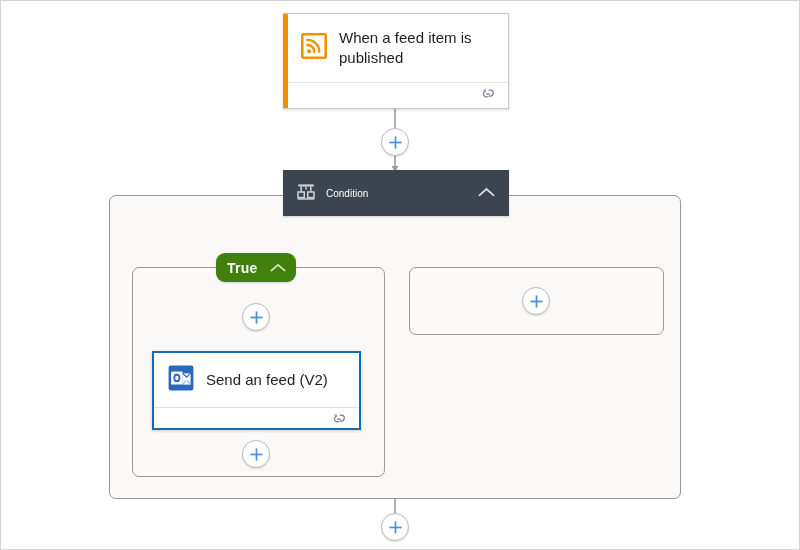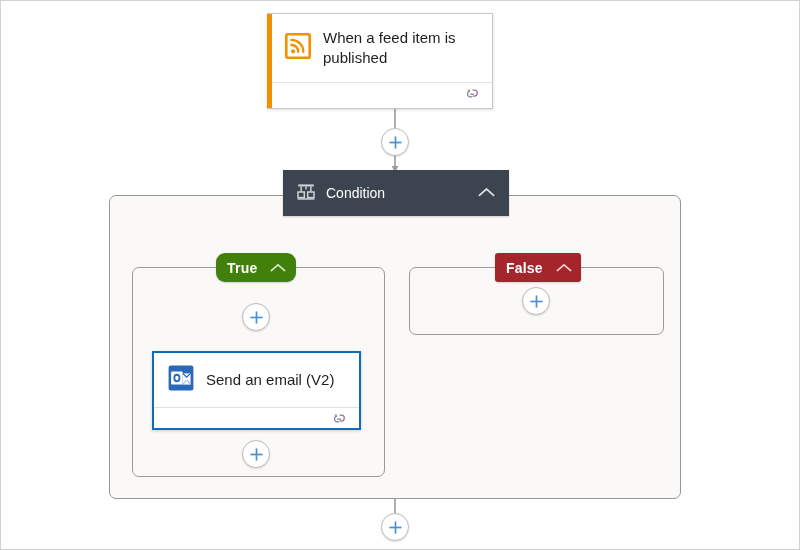--- a/index.html
+++ b/index.html
@@ -69,21 +69,21 @@
   
   .cond-head {
     position: absolute;
     background: #3b444f;
     display: flex; align-items: center;
     padding: 0 14px;
     color: #ffffff;
     box-shadow: 0 1px 2px rgba(0,0,0,0.18);
   }
   .cond-head .cond-label {
-    font-size: 14px;
+    font-size: 10px;
     color: #ffffff;
     margin-left: 11px;
     font-weight: 400;
   }
   .cond-head .chev { margin-left: auto; }
 
   
   .pill {
     position: absolute;
     display: flex; align-items: center;
@@ -145,21 +145,21 @@
 
     <line x1="255" y1="281" x2="255" y2="302" stroke="#9b9b9b" stroke-width="1.6"></line>
 
     <line x1="255" y1="330" x2="255" y2="350" stroke="#9b9b9b" stroke-width="1.6" marker-end="url(#arrow)"></line>
 
     <line x1="255" y1="429" x2="255" y2="439" stroke="#9b9b9b" stroke-width="1.6"></line>
 
     <line x1="394" y1="498" x2="394" y2="512" stroke="#9b9b9b" stroke-width="1.6"></line>
   </svg>
 
-  <div class="card trigger" style="left:266px; top:12px; width:226px; height:96px;">
+  <div class="card trigger" style="left:282px; top:12px; width:226px; height:96px;">
     <div class="accent" style="background:#f29100;"></div>
     <div class="card-head">
       <span class="ico">
         <svg width="26" height="26" viewBox="0 0 26 26">
           <rect x="1.3" y="1.3" width="23.4" height="23.4" rx="1.2" fill="#ffffff" stroke="#f29100" stroke-width="2.6"></rect>
           <circle cx="8.1" cy="18.2" r="2.05" fill="#f29100"></circle>
           <path d="M6.3 12.0 A6.6 6.6 0 0 1 13.2 18.9" fill="none" stroke="#f29100" stroke-width="2.3" stroke-linecap="round"></path>
           <path d="M6.3 6.9 A11.7 11.7 0 0 1 18.3 18.9" fill="none" stroke="#f29100" stroke-width="2.3" stroke-linecap="round"></path>
         </svg>
       </span>
@@ -212,28 +212,20 @@
 
   <div class="pill" style="left:215px; top:252px; width:80px; height:29px; background:#40800b;border-radius:9px;">
     <span class="pill-label">True</span>
     <span class="chev">
       <svg width="16" height="10" viewBox="0 0 16 10">
         <path d="M1.3 7.6 L8.0 1.8 L14.7 7.6" fill="none" stroke="#dbe8cc" stroke-width="1.6" stroke-linecap="round"></path>
       </svg>
     </span>
   </div>
 
-  <div class="pill" style="left:494px; top:252px; width:86px; height:29px; background:#a4262c;">
-    <span class="pill-label">False</span>
-    <span class="chev">
-      <svg width="16" height="10" viewBox="0 0 16 10">
-        <path d="M1.3 7.6 L8.0 1.8 L14.7 7.6" fill="none" stroke="#eed0cf" stroke-width="1.6" stroke-linecap="round"></path>
-      </svg>
-    </span>
-  </div>
 
   <div class="plus" style="left:241px; top:302px;">
     <svg width="15" height="15" viewBox="0 0 15 15">
       <line x1="7.5" y1="1.4" x2="7.5" y2="13.6" stroke="#4d8fd6" stroke-width="1.7"></line>
       <line x1="1.4" y1="7.5" x2="13.6" y2="7.5" stroke="#4d8fd6" stroke-width="1.7"></line>
     </svg>
   </div>
 
   <div class="plus" style="left:521px; top:286px;">
     <svg width="15" height="15" viewBox="0 0 15 15">
@@ -248,21 +240,21 @@
         <svg width="26" height="26" viewBox="0 0 26 26">
           <rect x="0.6" y="0.6" width="24.8" height="24.8" rx="2.2" fill="#2a68b8"></rect>
           <rect x="3.1" y="6.4" width="11.6" height="13.2" rx="1.2" fill="#ffffff"></rect>
           <ellipse cx="8.9" cy="13.0" rx="3.5" ry="4.2" fill="#2a68b8"></ellipse>
           <ellipse cx="8.9" cy="13.0" rx="1.7" ry="2.3" fill="#ffffff"></ellipse>
           <path d="M14.7 8.4 H22.6 V19.6 H14.7 Z" fill="#ffffff"></path>
           <path d="M14.7 8.4 L18.65 12.1 L22.6 8.4" fill="none" stroke="#2a68b8" stroke-width="1.3"></path>
           <path d="M14.7 19.6 L18.2 15.4 M22.6 19.6 L19.1 15.4" fill="none" stroke="#9dbde6" stroke-width="1.1"></path>
         </svg>
       </span>
-      <span class="card-title">Send an email (V2)</span>
+      <span class="card-title">Send an feed (V2)</span>
     </div>
     <div class="card-foot">
       <span class="ico link-ico">
         <svg width="17" height="14" viewBox="0 0 17 14">
           <path d="M6.6 4.2 a2.9 2.9 0 0 0 0 5.6 h2.0" fill="none" stroke="#5a6b8c" stroke-width="1.25" stroke-linecap="round"></path>
           <path d="M10.0 3.1 h1.3 a3.0 3.0 0 0 1 0 6.0 h-1.3" fill="none" stroke="#7b5a86" stroke-width="1.25" stroke-linecap="round"></path>
           <path d="M5.0 3.1 h1.6" fill="none" stroke="#b07a3a" stroke-width="1.25" stroke-linecap="round"></path>
           <path d="M7.6 7.0 h3.0" fill="none" stroke="#5a6b8c" stroke-width="1.25" stroke-linecap="round"></path>
         </svg>
       </span>

